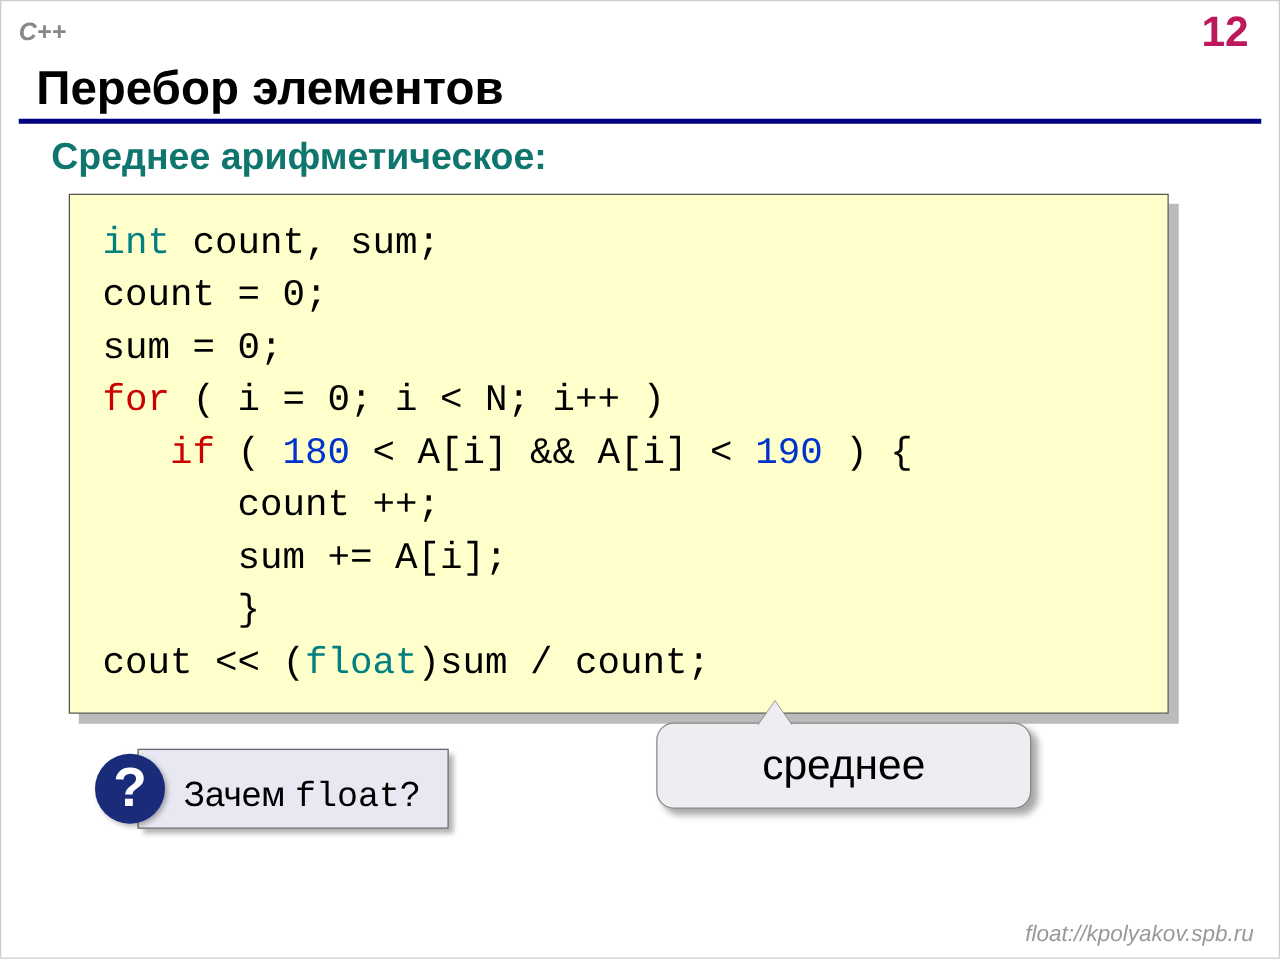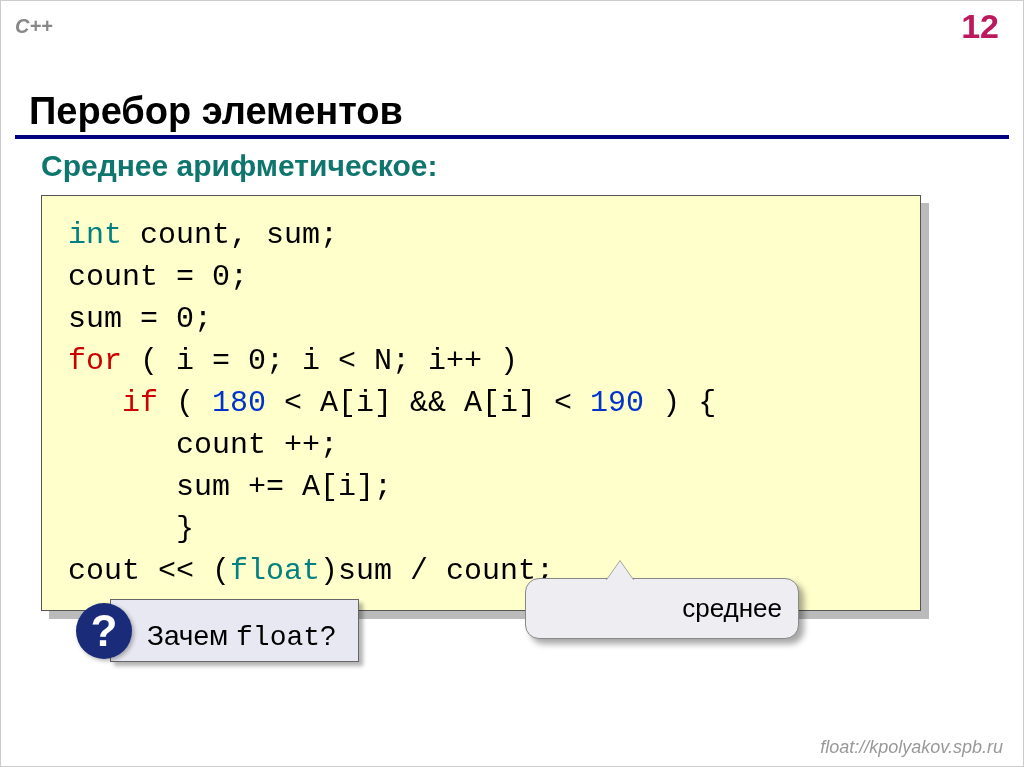--- a/index.html
+++ b/index.html
@@ -26,36 +26,35 @@
   .slide-number {
     color: #be185d;
     font-size: 34px;
     font-weight: bold;
   }
   .title {
     font-size: 38px;
     font-weight: bold;
     color: #000;
     padding: 4px 0 2px 28px;
-    margin-top: 40px;
   }
   .rule {
     border: none;
     border-top: 4px solid #000080;
     margin: 0 14px 10px 14px;
   }
   .subtitle {
     font-size: 30px;
     font-weight: bold;
     color: #0f766e;
     padding: 0 0 12px 40px;
   }
   .code-box-wrap {
     position: relative;
-    margin-left: 40px;
+    margin-left: 54px;
     width: 880px;
   }
   .code-shadow {
     position: absolute;
     top: 8px; left: 8px;
     width: 100%; height: 100%;
     background: #bbb;
   }
   .code-box {
     position: relative;
@@ -97,27 +96,27 @@
     background: #e8e8f2;
     border: 1.5px solid #666;
     padding: 20px 22px 8px 36px;
     font-size: 28px;
     box-shadow: 4px 4px 4px rgba(0,0,0,.3);
   }
   .callout {
     position: absolute;
     left: 524px;
     top: 577px;
-    width: 274px;
+    width: 300px;
     background: #eeeef2;
     border: 1.5px solid #888;
     border-radius: 14px;
     padding: 14px 16px;
-    font-size: 26px;
-    text-align: right;
+    font-size: 34px;
+    text-align: center;
     box-shadow: 5px 5px 6px rgba(0,0,0,.35);
   }
   .callout::before {
     content: "";
     position: absolute;
     top: -18px;
     left: 80px;
     border-left: 14px solid transparent;
     border-right: 14px solid transparent;
     border-bottom: 20px solid #eeeef2;

